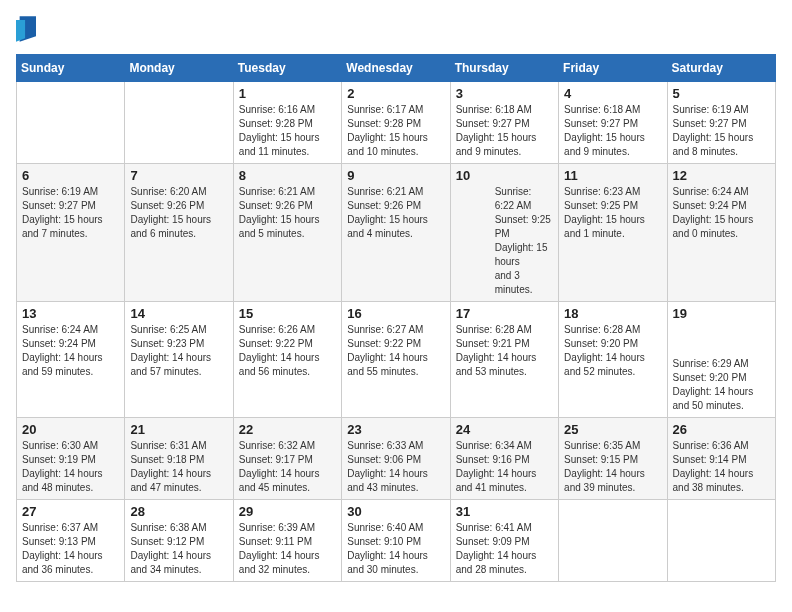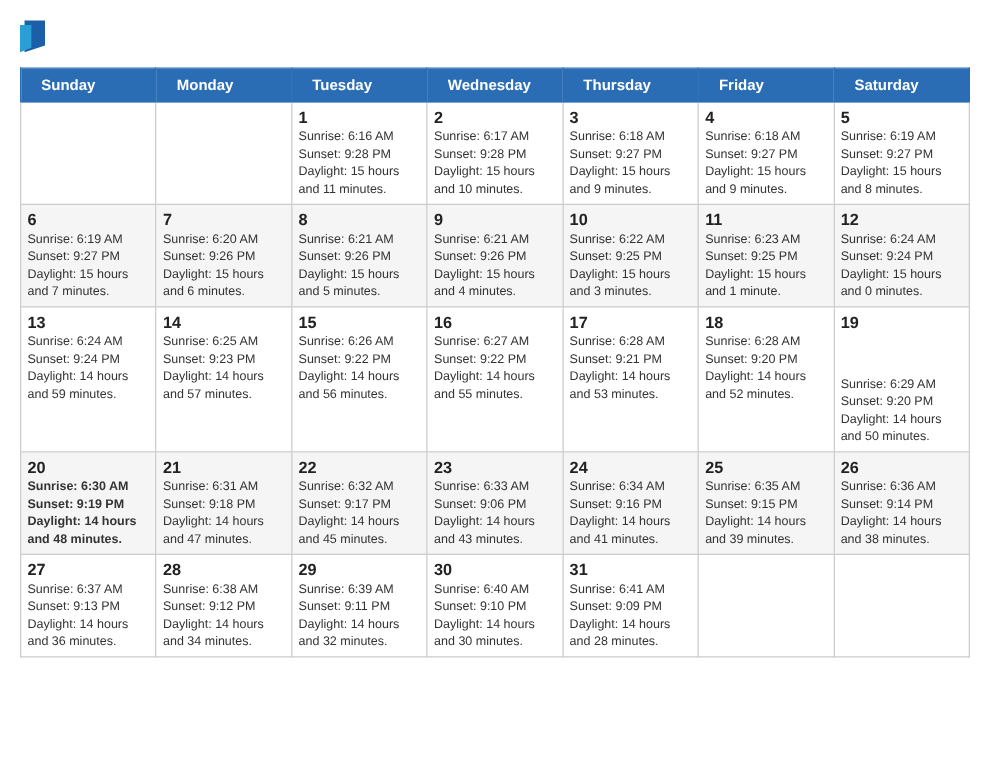--- a/index.html
+++ b/index.html
@@ -51,21 +51,21 @@
     table {
       width: 100%;
       border-collapse: collapse;
       table-layout: fixed;
     }
     thead th {
       background-color: #2a6db5;
       color: #fff;
       font-size: 12px;
       font-weight: bold;
-      padding: 6px 16px;
+      padding: 6px 4px;
       text-align: left;
       border: 1px solid #2a6db5;
     }
     td {
       border: 1px solid #ccc;
       vertical-align: top;
       padding: 4px 5px;
       font-size: 10px;
       color: #333;
       height: 80px;
@@ -189,21 +189,21 @@
         </td>
         <td>
           <span class="day-num">9</span>
           <div class="day-info" style="white-space: pre-line;">Sunrise: 6:21 AM
 Sunset: 9:26 PM
 Daylight: 15 hours
 and 4 minutes.</div>
         </td>
         <td>
           <span class="day-num">10</span>
-          <div class="day-info" style="white-space: pre-line;">Sunrise: 6:22 AM
+          <div class="day-info" style="white-space: pre-line; margin-left: 39px;">Sunrise: 6:22 AM
 Sunset: 9:25 PM
 Daylight: 15 hours
 and 3 minutes.</div>
         </td>
         <td>
           <span class="day-num">11</span>
           <div class="day-info" style="white-space: pre-line;">Sunrise: 6:23 AM
 Sunset: 9:25 PM
 Daylight: 15 hours
 and 1 minute.</div>
@@ -263,21 +263,21 @@
           <span class="day-num">19</span>
           <div class="day-info" style="white-space: pre-line; margin-top: 36px;">Sunrise: 6:29 AM
 Sunset: 9:20 PM
 Daylight: 14 hours
 and 50 minutes.</div>
         </td>
       </tr>
       <tr>
         <td>
           <span class="day-num">20</span>
-          <div class="day-info" style="white-space: pre-line; font-weight: bold;">Sunrise: 6:30 AM
+          <div class="day-info" style="white-space: pre-line;">Sunrise: 6:30 AM
 Sunset: 9:19 PM
 Daylight: 14 hours
 and 48 minutes.</div>
         </td>
         <td>
           <span class="day-num">21</span>
           <div class="day-info" style="white-space: pre-line;">Sunrise: 6:31 AM
 Sunset: 9:18 PM
 Daylight: 14 hours
 and 47 minutes.</div>

